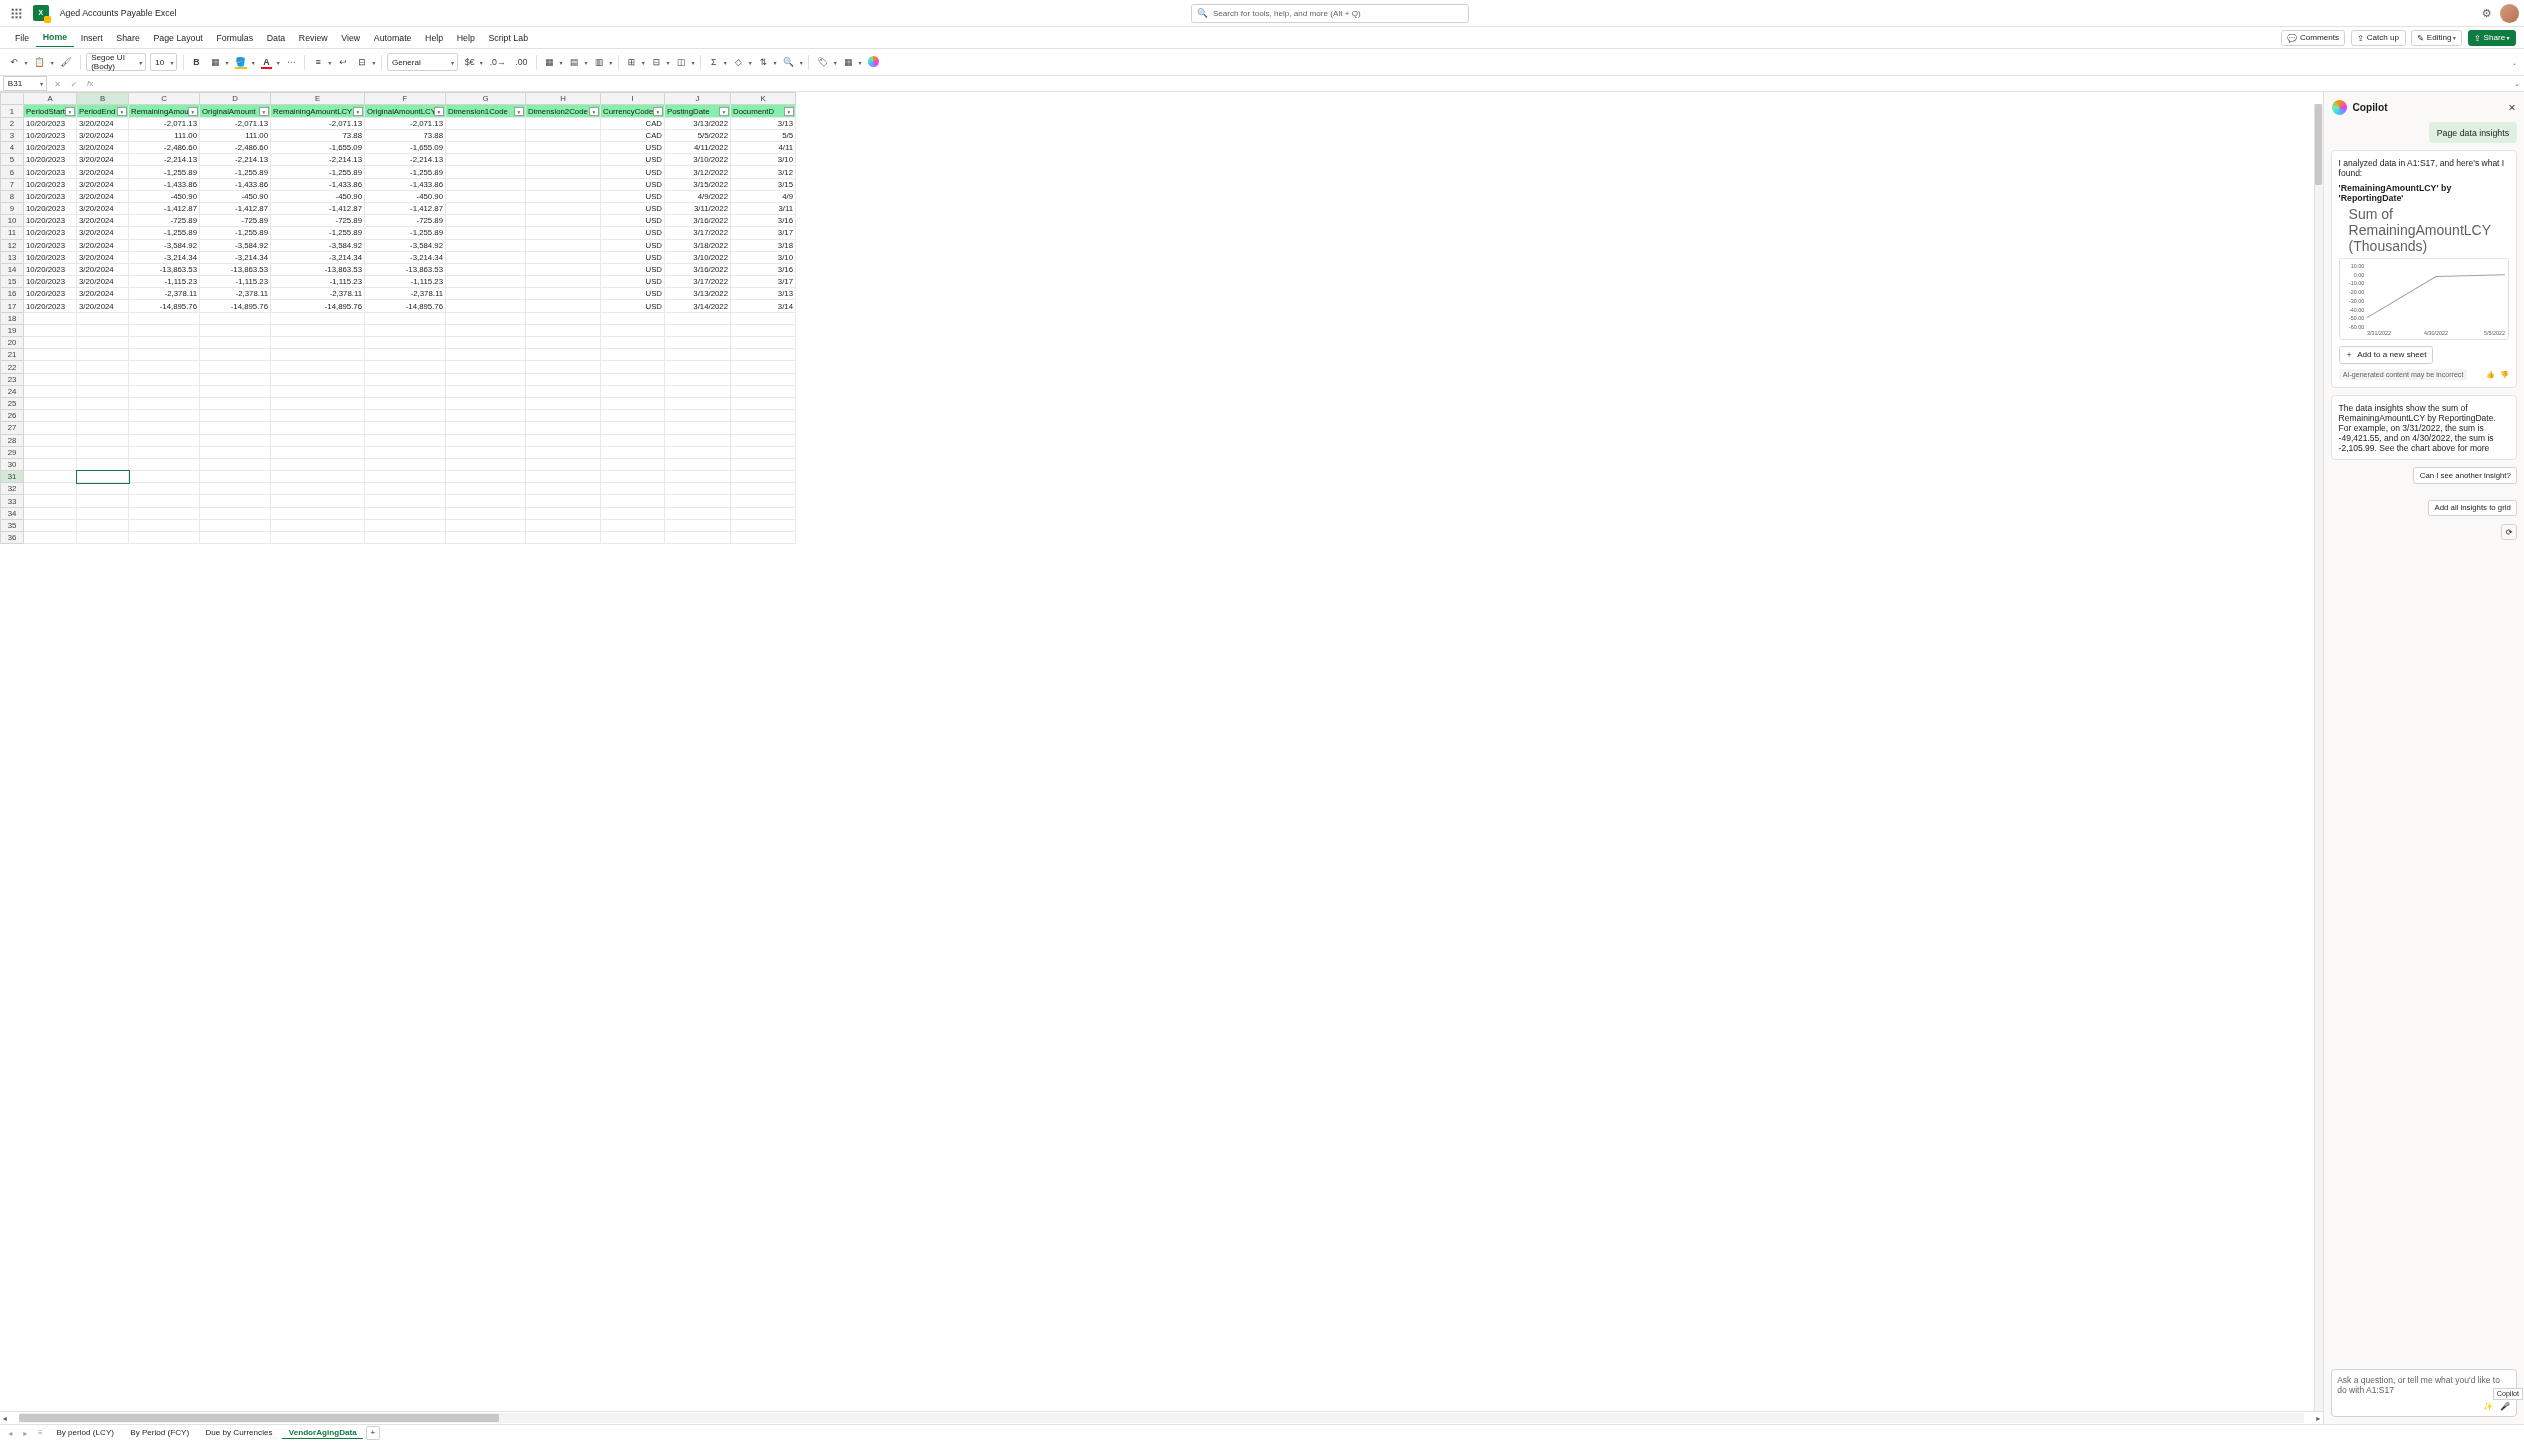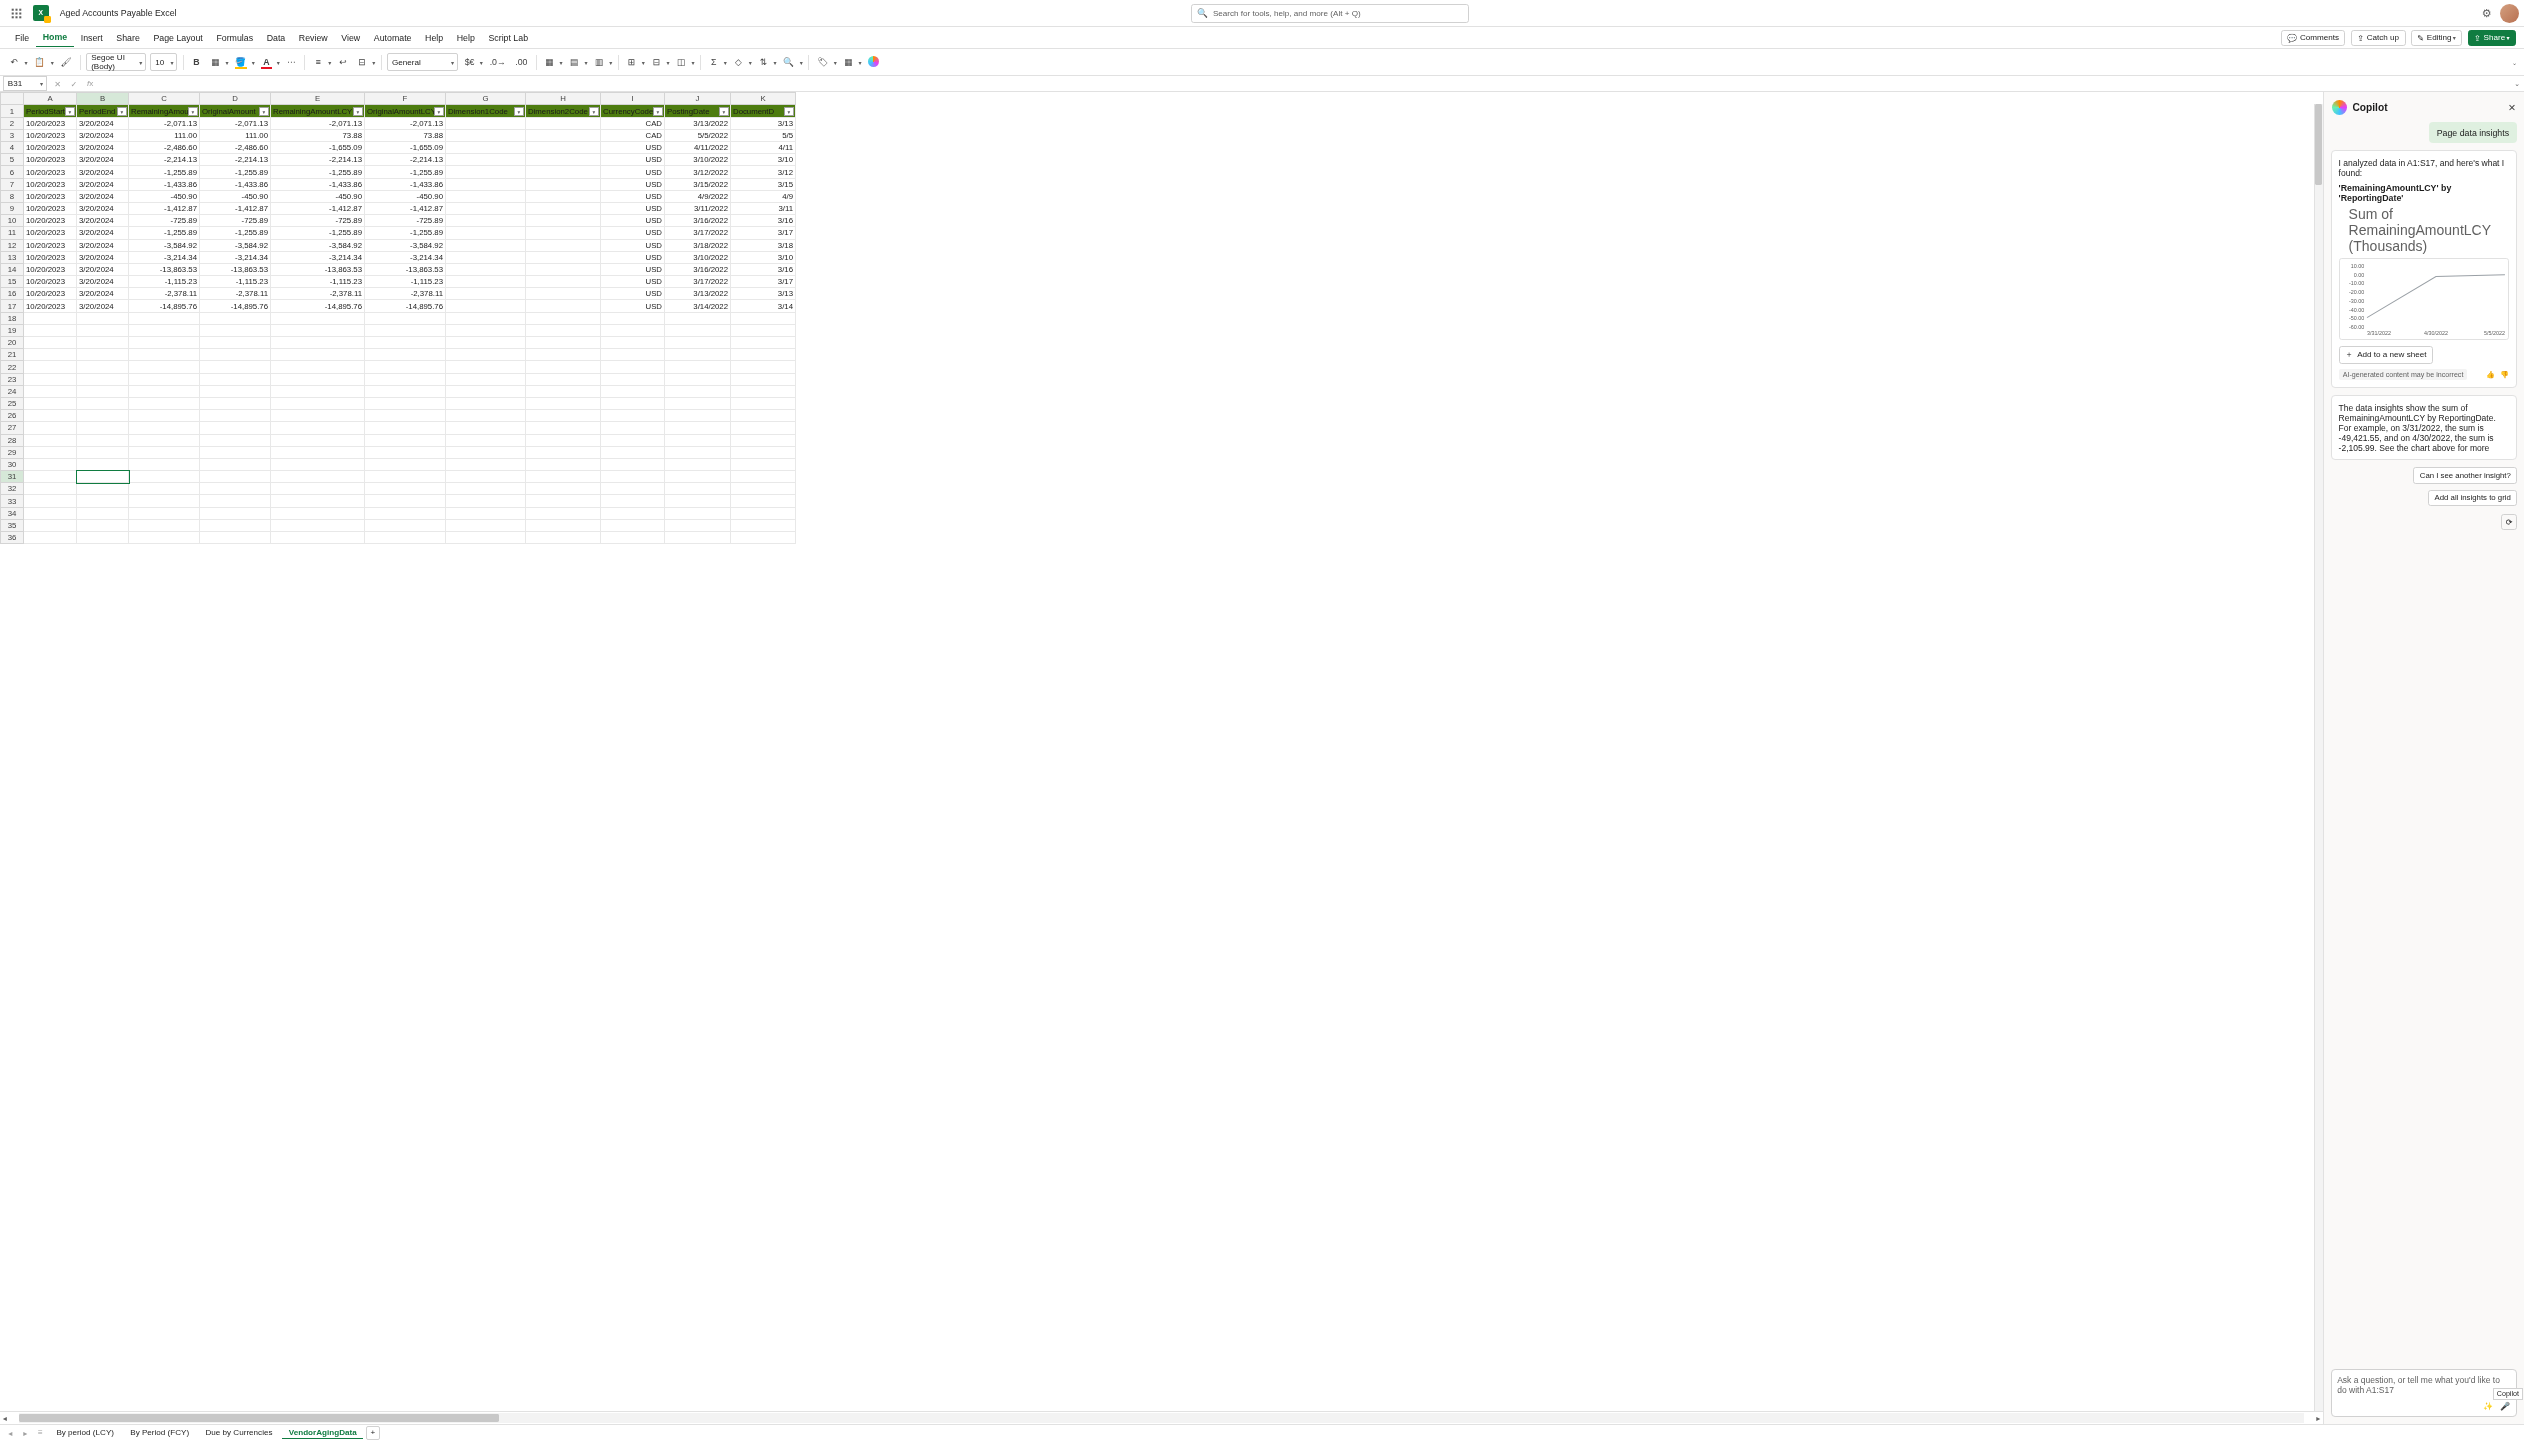--- a/index.html
+++ b/index.html
@@ -56,21 +56,21 @@
 
 
 .grid-scroll { flex: 1; overflow: hidden; position: relative; }
 table.grid { border-collapse: collapse; table-layout: fixed; font-size: 7.8px; }
 table.grid th, table.grid td { border: 0.7px solid #e8e8e8; height: 12.2px; padding: 0 2px; white-space: nowrap; overflow: hidden; }
 table.grid th.corner { background: #f3f3f3; border: 0.7px solid #d4d4d4; }
 table.grid th.colh { background: #f3f3f3; border: 0.7px solid #d4d4d4; text-align: center; font-weight: normal; color: #424242; position: relative; }
 table.grid th.colh.sel { background: #d6e8d8; }
 table.grid th.rowh { background: #f3f3f3; border: 0.7px solid #d4d4d4; text-align: center; font-weight: normal; color: #424242; width: 23px; }
 table.grid th.rowh.sel { background: #d6e8d8; }
-table.grid tr.hdr td { background: #4d7c0f; font-weight: 500; position: relative; margin-left: 17px; }
+table.grid tr.hdr td { background: #86efac; font-weight: 500; position: relative; margin-left: 17px; }
 table.grid tr.hdr td .farrow { position: absolute; right: 1.4px; top: 1.4px; width: 9.5px; height: 9.5px; border: 0.7px solid #a0a0a0; font-size: 5.4px; display: flex; align-items: center; justify-content: center; color: #616161; background: #fff; }
 table.grid td.num { text-align: right; }
 table.grid td.sel { outline: 1.4px solid #107c41; outline-offset: -0.7px; }
 .vscroll { position: absolute; right: 0; top: 12.2px; bottom: 0; width: 9.5px; background: #f3f3f3; border-left: 0.7px solid #e1e1e1; }
 .vscroll .thumb { position: absolute; top: 0; height: 81px; left: 0.7px; right: 0.7px; background: #c8c8c8; border-radius: 1.4px; }
 
 
 .hscroll-row { height: 13.6px; display: flex; align-items: center; border-top: 0.7px solid #e1e1e1; }
 .hscroll-track { flex: 1; height: 9.5px; background: #f3f3f3; position: relative; margin: 0 9.5px; }
 .hscroll-thumb { position: absolute; left: 0; width: 21%; top: 0.7px; bottom: 0.7px; background: #c8c8c8; border-radius: 1.4px; }
@@ -91,21 +91,21 @@
 .cp-body { flex: 1; overflow-y: auto; padding: 0 6.8px; display: flex; flex-direction: column; gap: 6.8px; }
 .cp-chip { align-self: flex-end; background: #dff0e0; border-radius: 4.1px; padding: 5.4px 8.1px; font-size: 8.8px; }
 .cp-card { background: #fff; border: 0.7px solid #e1e1e1; border-radius: 4.1px; padding: 6.8px; font-size: 8.5px; }
 .cp-card .t1 { font-weight: 600; margin-bottom: 2.7px; font-size: 8.8px; }
 .cp-card .t2 { color: #616161; margin-bottom: 4.1px; font-size: 14px; padding-left: 10px; }
 .cp-chart { border: 0.7px solid #e1e1e1; border-radius: 2.7px; padding: 4.1px 4.1px 1.4px 4.1px; margin-bottom: 5.4px; }
 .cp-add { display: inline-flex; align-items: center; gap: 4.1px; border: 0.7px solid #d1d1d1; border-radius: 2.7px; padding: 2.7px 5.4px; font-size: 8.1px; cursor: pointer; }
 .cp-disc { display: flex; align-items: center; margin-top: 5.4px; font-size: 7.1px; }
 .cp-disc .txt { background: #f3f3f3; padding: 1.4px 4.1px; border-radius: 2px; color: #616161; }
 .cp-disc .thumbs { margin-left: auto; display: flex; gap: 5.4px; color: #616161; }
-.cp-suggest-row { display: flex; gap: 6px; justify-content: flex-end; flex-wrap: wrap; }
+.cp-suggest-row { display: flex; gap: 16px; justify-content: flex-end; flex-wrap: wrap; }
 .cp-suggest { border: 0.7px solid #d1d1d1; border-radius: 2.7px; padding: 2.7px 5.4px; font-size: 7.8px; background: #fff; cursor: pointer; }
 .cp-refresh { align-self: flex-end; width: 16.3px; height: 16.3px; border: 0.7px solid #d1d1d1; border-radius: 2.7px; display: flex; align-items: center; justify-content: center; cursor: pointer; margin-top: 1.4px; }
 .cp-input-wrap { margin: 5.4px 6.8px 6.8px 6.8px; border: 0.7px solid #d1d1d1; border-radius: 4.1px; background: #fff; padding: 5.4px; }
 .cp-input { width: 100%; min-height: 23px; font-size: 8.5px; color: #616161; }
 .cp-input-icons { display: flex; justify-content: flex-end; gap: 6.8px; color: #616161; margin-top: 2.7px; }
 .cp-tag { position: absolute; right: 1.4px; bottom: 24.4px; border: 0.7px solid #d1d1d1; font-size: 7.1px; padding: 0.7px 2.7px; background: #fff; }
 
 svg { display: block; }
 </style>
 </head>

